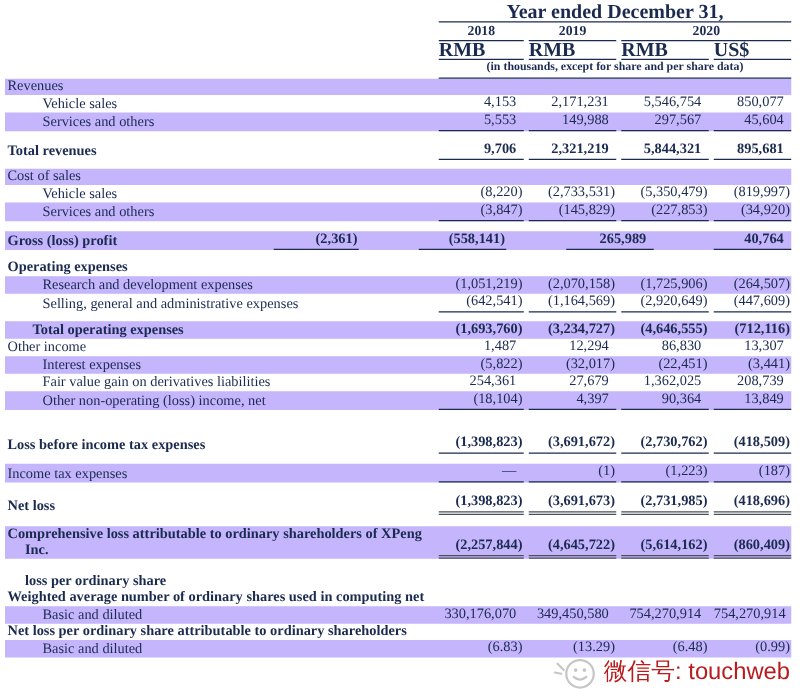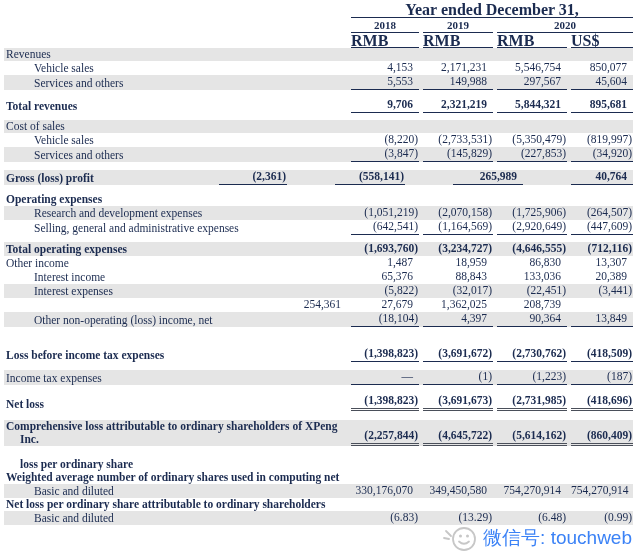--- a/index.html
+++ b/index.html
@@ -15,33 +15,33 @@
     border-bottom:1.5px solid #1b2b50;padding-bottom:1px;}
   .h-year{font-weight:bold;font-size:11px;line-height:13px;text-align:center;
     border-bottom:1.5px solid #1b2b50;padding-top:1px;}
   .y3{grid-column:4/6;}
   .h-cur{font-weight:bold;font-size:16px;line-height:13px;text-align:left;
     border-bottom:1.5px solid #1b2b50;padding-top:1px;}
   .h-note-cell{grid-column:2/6;text-align:center;font-weight:bold;font-size:9.5px;line-height:11px;
     border-bottom:1.5px solid #1b2b50;padding:1px 0 2px 0;}
   
   .row{font-size:11.5px;line-height:13px;}
-  .row.blue{background:#e5e5e5;}
+  .row.blue{background:#c4b5fd;}
   .row.bold{font-weight:bold;}
   .lbl{padding-left:2px;}
   .row.ind1 .lbl{padding-left:30px;}
   .lbl2{padding-left:16px;}
   .val{text-align:right;}
   .val span{display:inline-block;width:100%;box-sizing:border-box;padding-right:6px;padding-bottom:1px;}
   .val span.paren{padding-right:1px;}
   .row.u1 .val span{border-bottom:1px solid #1b2b50;}
   .row.u2 .val span{border-bottom:3px double #4a4f5a;}
   
   .wm{position:absolute;right:8px;top:523px;display:flex;align-items:center;gap:5px;
-    color:#3b82f6;font-size:19px;line-height:28px;font-family:"Liberation Sans", sans-serif;}
+    color:#b91c1c;font-size:19px;line-height:28px;font-family:"Liberation Sans", sans-serif;}
   .wm svg{display:block;}
 </style>
 </head>
 <body>
 
 <div class="tbl">
 
   <div class="grid">
     <div></div>
     <div class="h-period-cell">Year ended December 31,</div>
@@ -52,20 +52,24 @@
     <div class="h-year">2019</div>
     <div class="h-year y3">2020</div>
   </div>
   <div class="grid">
     <div></div>
     <div class="h-cur">RMB</div>
     <div class="h-cur">RMB</div>
     <div class="h-cur">RMB</div>
     <div class="h-cur">US$</div>
   </div>
+  <div class="grid">
+    <div></div>
+    <div class="h-note-cell">(in thousands, except for share and per share data)</div>
+  </div>
 
   <div id="rows">
       <div class="grid row blue">
         <div>
           <div class="lbl">Revenues</div>
         </div>
         <div class="val"></div>
         <div class="val"></div>
         <div class="val"></div>
         <div class="val"></div>
@@ -153,57 +157,51 @@
       </div>
       <div class="grid row ind1 u1">
         <div>
           <div class="lbl">Selling, general and administrative expenses</div>
         </div>
         <div class="val"><span class="paren">(642,541)</span></div>
         <div class="val"><span class="paren">(1,164,569)</span></div>
         <div class="val"><span class="paren">(2,920,649)</span></div>
         <div class="val"><span class="paren">(447,609)</span></div>
       </div>
-      <div class="grid row blue bold" style="margin-top: 7px;">
+      <div class="grid row blue bold" style="margin-top: 7px; padding-left: 20px;">
         <div>
           <div class="lbl">Total operating expenses</div>
         </div>
         <div class="val"><span class="paren">(1,693,760)</span></div>
         <div class="val"><span class="paren">(3,234,727)</span></div>
         <div class="val"><span class="paren">(4,646,555)</span></div>
         <div class="val"><span class="paren">(712,116)</span></div>
       </div>
       <div class="grid row">
         <div>
           <div class="lbl">Other income</div>
         </div>
         <div class="val"><span>1,487</span></div>
-        <div class="val"><span>18,959</span></div>
+        <div class="val"><span>12,294</span></div>
         <div class="val"><span>86,830</span></div>
         <div class="val"><span>13,307</span></div>
-      </div>
-      <div class="grid row ind1">
-        <div>
-          <div class="lbl">Interest income</div>
-        </div>
-        <div class="val"><span>65,376</span></div>
-        <div class="val"><span>88,843</span></div>
-        <div class="val"><span>133,036</span></div>
-        <div class="val"><span>20,389</span></div>
       </div>
       <div class="grid row blue ind1">
         <div>
           <div class="lbl">Interest expenses</div>
         </div>
         <div class="val"><span class="paren">(5,822)</span></div>
         <div class="val"><span class="paren">(32,017)</span></div>
         <div class="val"><span class="paren">(22,451)</span></div>
         <div class="val"><span class="paren">(3,441)</span></div>
       </div>
       <div class="grid row ind1">
+        <div>
+          <div class="lbl">Fair value gain on derivatives liabilities</div>
+        </div>
         <div class="val"><span>254,361</span></div>
         <div class="val"><span>27,679</span></div>
         <div class="val"><span>1,362,025</span></div>
         <div class="val"><span>208,739</span></div>
       </div>
       <div class="grid row blue ind1 u1">
         <div>
           <div class="lbl">Other non-operating (loss) income, net</div>
         </div>
         <div class="val"><span class="paren">(18,104)</span></div>

